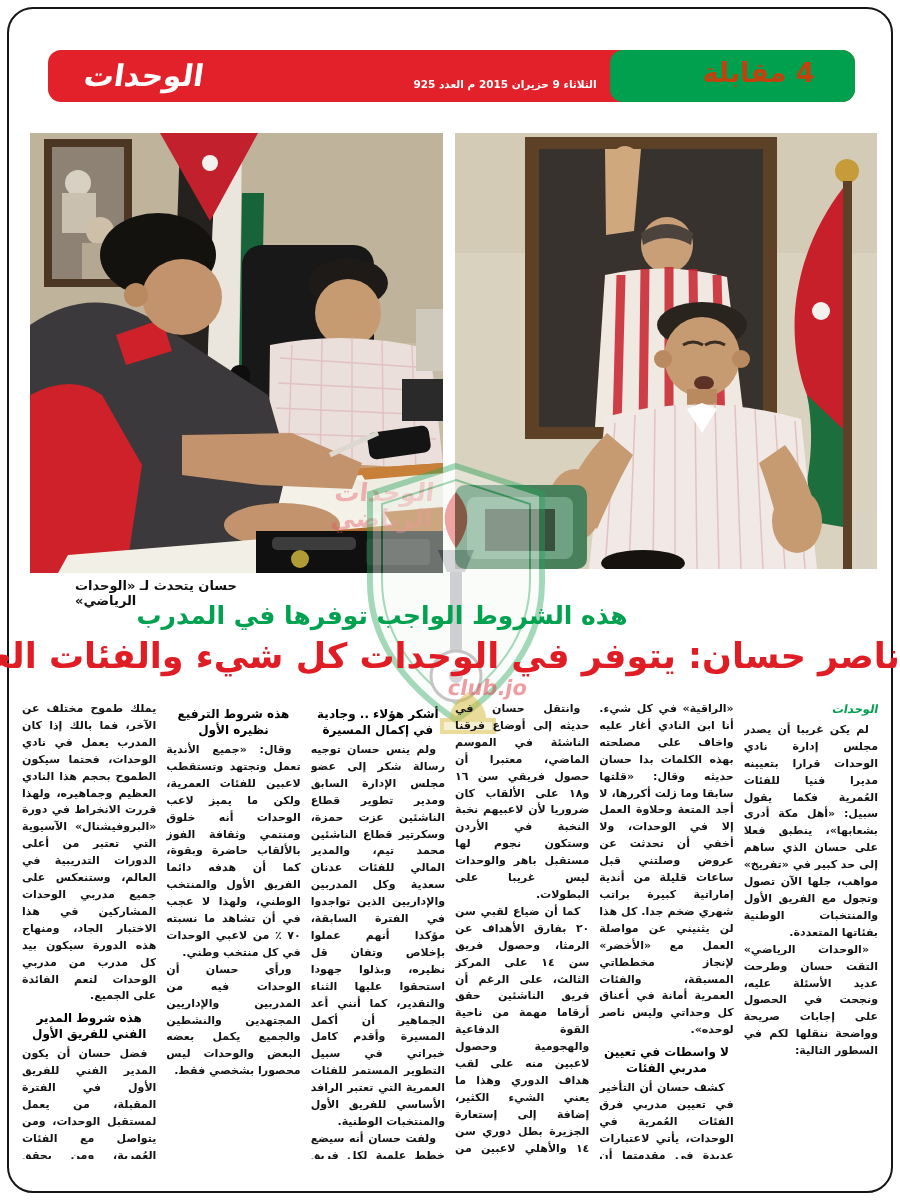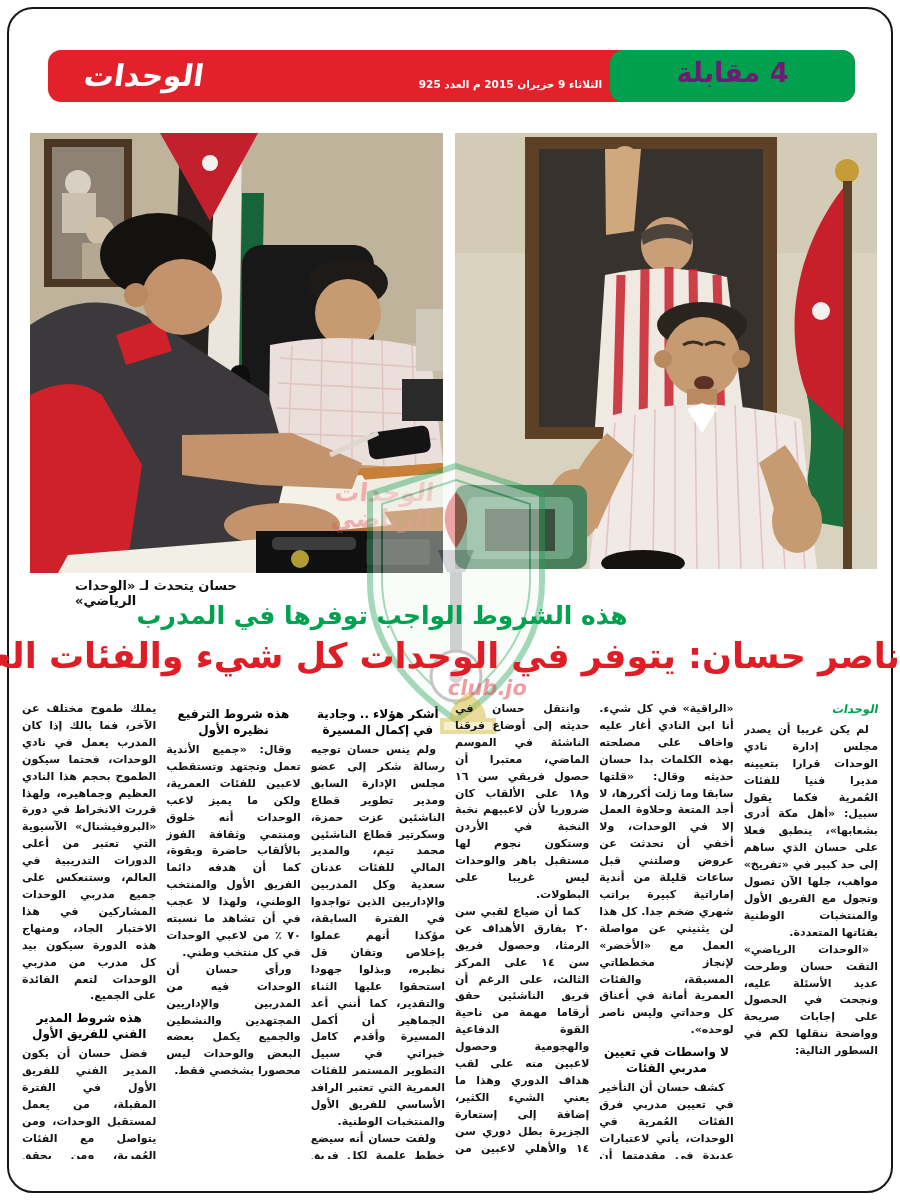--- a/index.html
+++ b/index.html
@@ -6,23 +6,23 @@
   body{font-family:"DejaVu Sans",sans-serif;}
   .page{position:relative;width:900px;height:1200px;background:#fff;overflow:hidden;direction:rtl;}
   .page-frame{position:absolute;inset:7px;border:2px solid #161616;border-radius:26px;pointer-events:none;}
 
   
   .bar-red{position:absolute;left:48px;top:50px;width:807px;height:52px;background:#e3212a;border-radius:13px;}
   .bar-green{position:absolute;left:610px;top:50px;width:245px;height:52px;background:#00a04e;border-radius:13px;}
   .brand{position:absolute;left:64px;top:58px;width:160px;color:#fff;font-size:30px;font-weight:700;
          transform:skewX(-8deg);text-align:center;direction:rtl;}
   .dateline{position:absolute;left:408px;top:78px;width:194px;color:#fff;font-size:10.5px;font-weight:700;
-            text-align:right;direction:rtl;}
-  .section-label{position:absolute;left:610px;top:57px;width:245px;color:#701a75;font-size:27px;font-weight:700;
-                 text-align:center;direction:rtl;}
+            text-align:center;direction:rtl;}
+  .section-label{position:absolute;left:610px;top:57px;width:245px;color:#c2410c;font-size:27px;font-weight:700;
+                 text-align:center;direction:rtl;padding-left:26px;}
 
   
   .photo{position:absolute;overflow:hidden;background:#c6bba4;}
   .photo-left{left:30px;top:133px;width:413px;height:440px;}
   .photo-right{left:455px;top:133px;width:422px;height:436px;}
   .photo svg{display:block;width:100%;height:100%;}
   .caption{position:absolute;font-size:13px;font-weight:700;color:#111;direction:rtl;}
   .cap-right{left:445px;top:575px;width:340px;text-align:left;}
   .cap-left{left:75px;top:578px;width:215px;text-align:left;}
 

